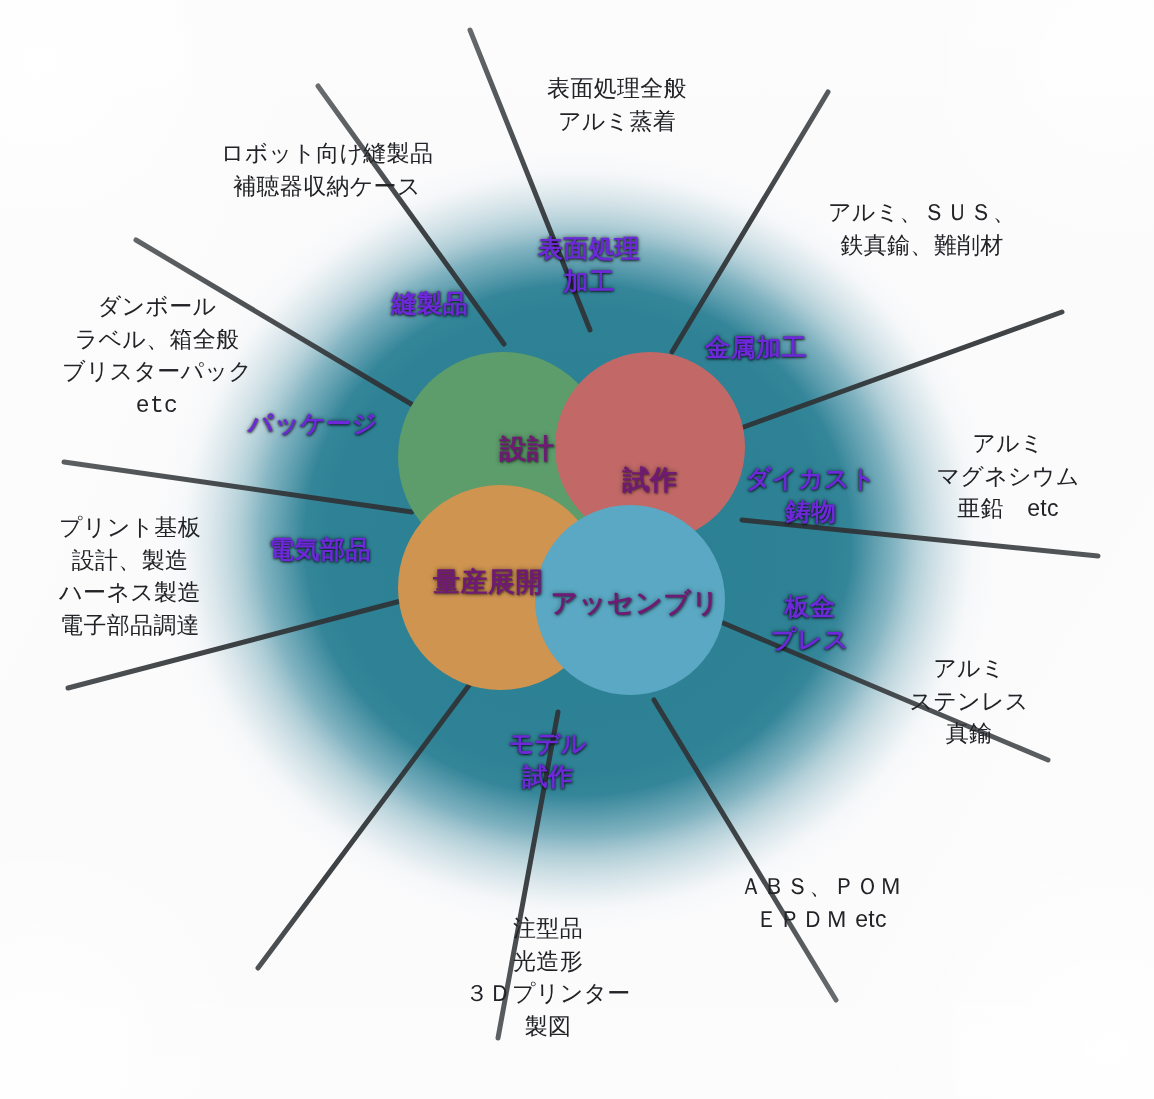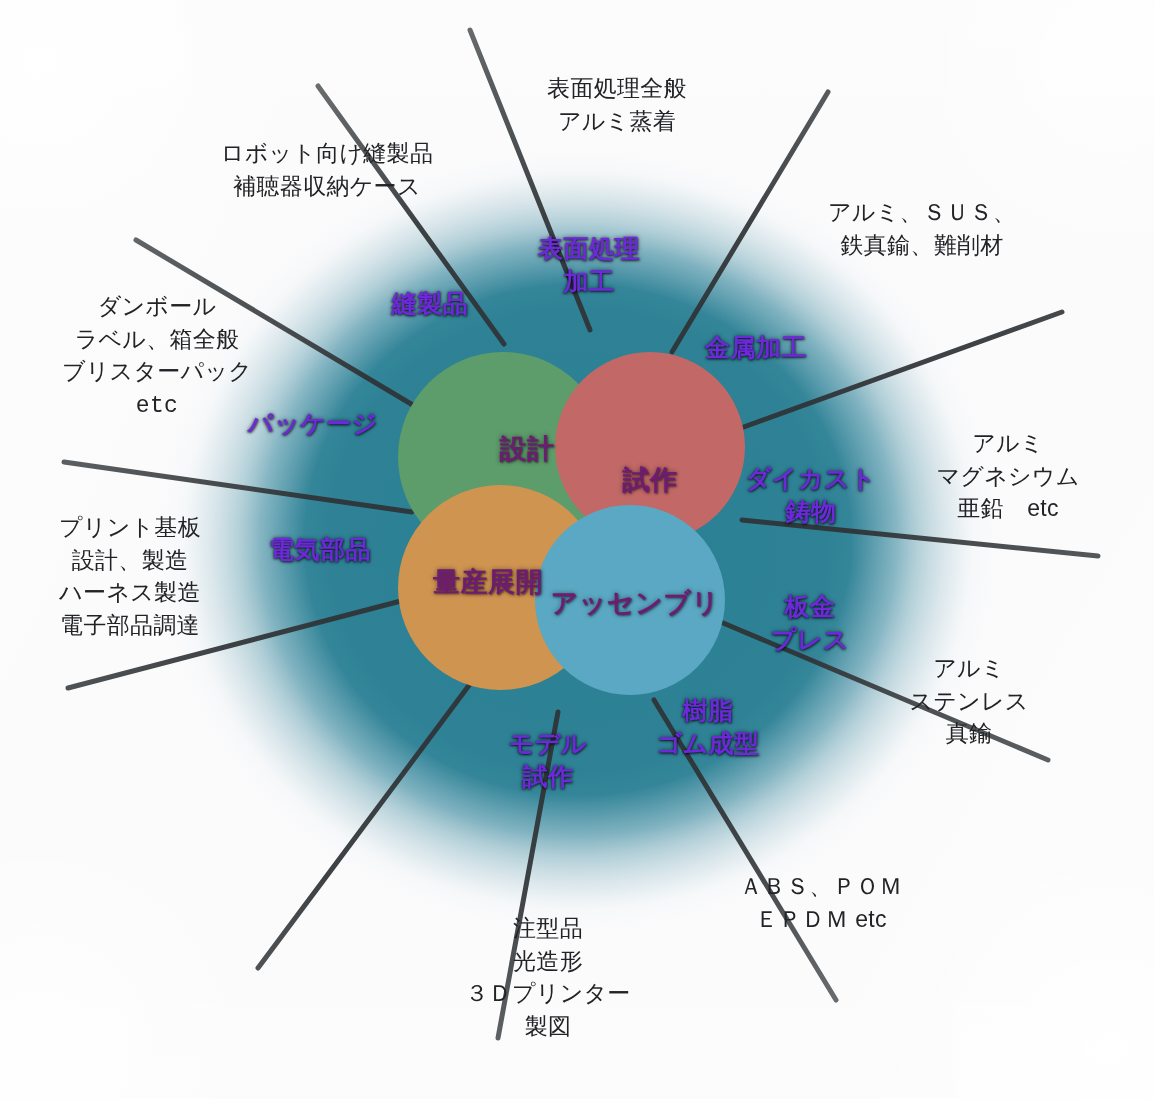--- a/index.html
+++ b/index.html
@@ -135,22 +135,20 @@
   <div class="lbl core" style="left:635px;top:604px;">アッセンブリ</div>
 
   <div class="lbl inner" style="left:424px;top:303px;padding-left:12px;">縫製品</div>
   <div class="lbl inner" style="left:589px;top:265px;">表面処理
 加工</div>
   <div class="lbl inner" style="left:756px;top:347px;">金属加工</div>
   <div class="lbl inner" style="left:811px;top:495px;">ダイカスト
 鋳物</div>
   <div class="lbl inner" style="left:810px;top:623px;">板金
 プレス</div>
-  <div class="lbl inner" style="left:708px;top:727px;">樹脂
-ゴム成型</div>
   <div class="lbl inner" style="left:548px;top:760px;">モデル
 試作</div>
   <div class="lbl inner" style="left:320px;top:549px;">電気部品</div>
   <div class="lbl inner" style="left:313px;top:423px;">パッケージ</div>
 
   <div class="lbl outer" style="left:617px;top:105px;">表面処理全般
 アルミ蒸着</div>
   <div class="lbl outer" style="left:327px;top:170px;">ロボット向け縫製品
 補聴器収納ケース</div>
   <div class="lbl outer" style="left:157px;top:357px;font-family:Liberation Mono, monospace;">ダンボール

